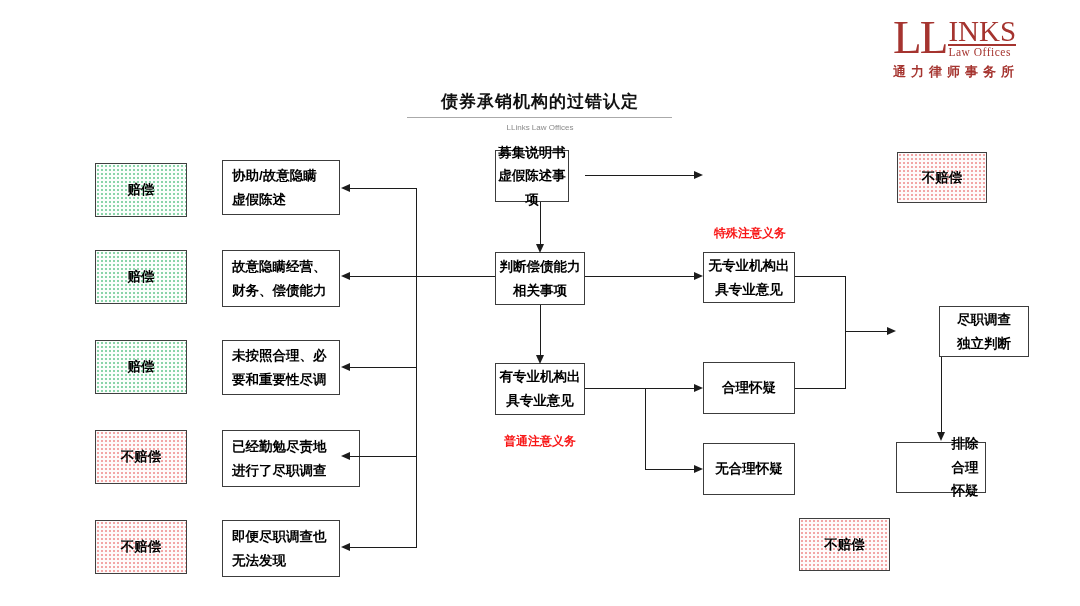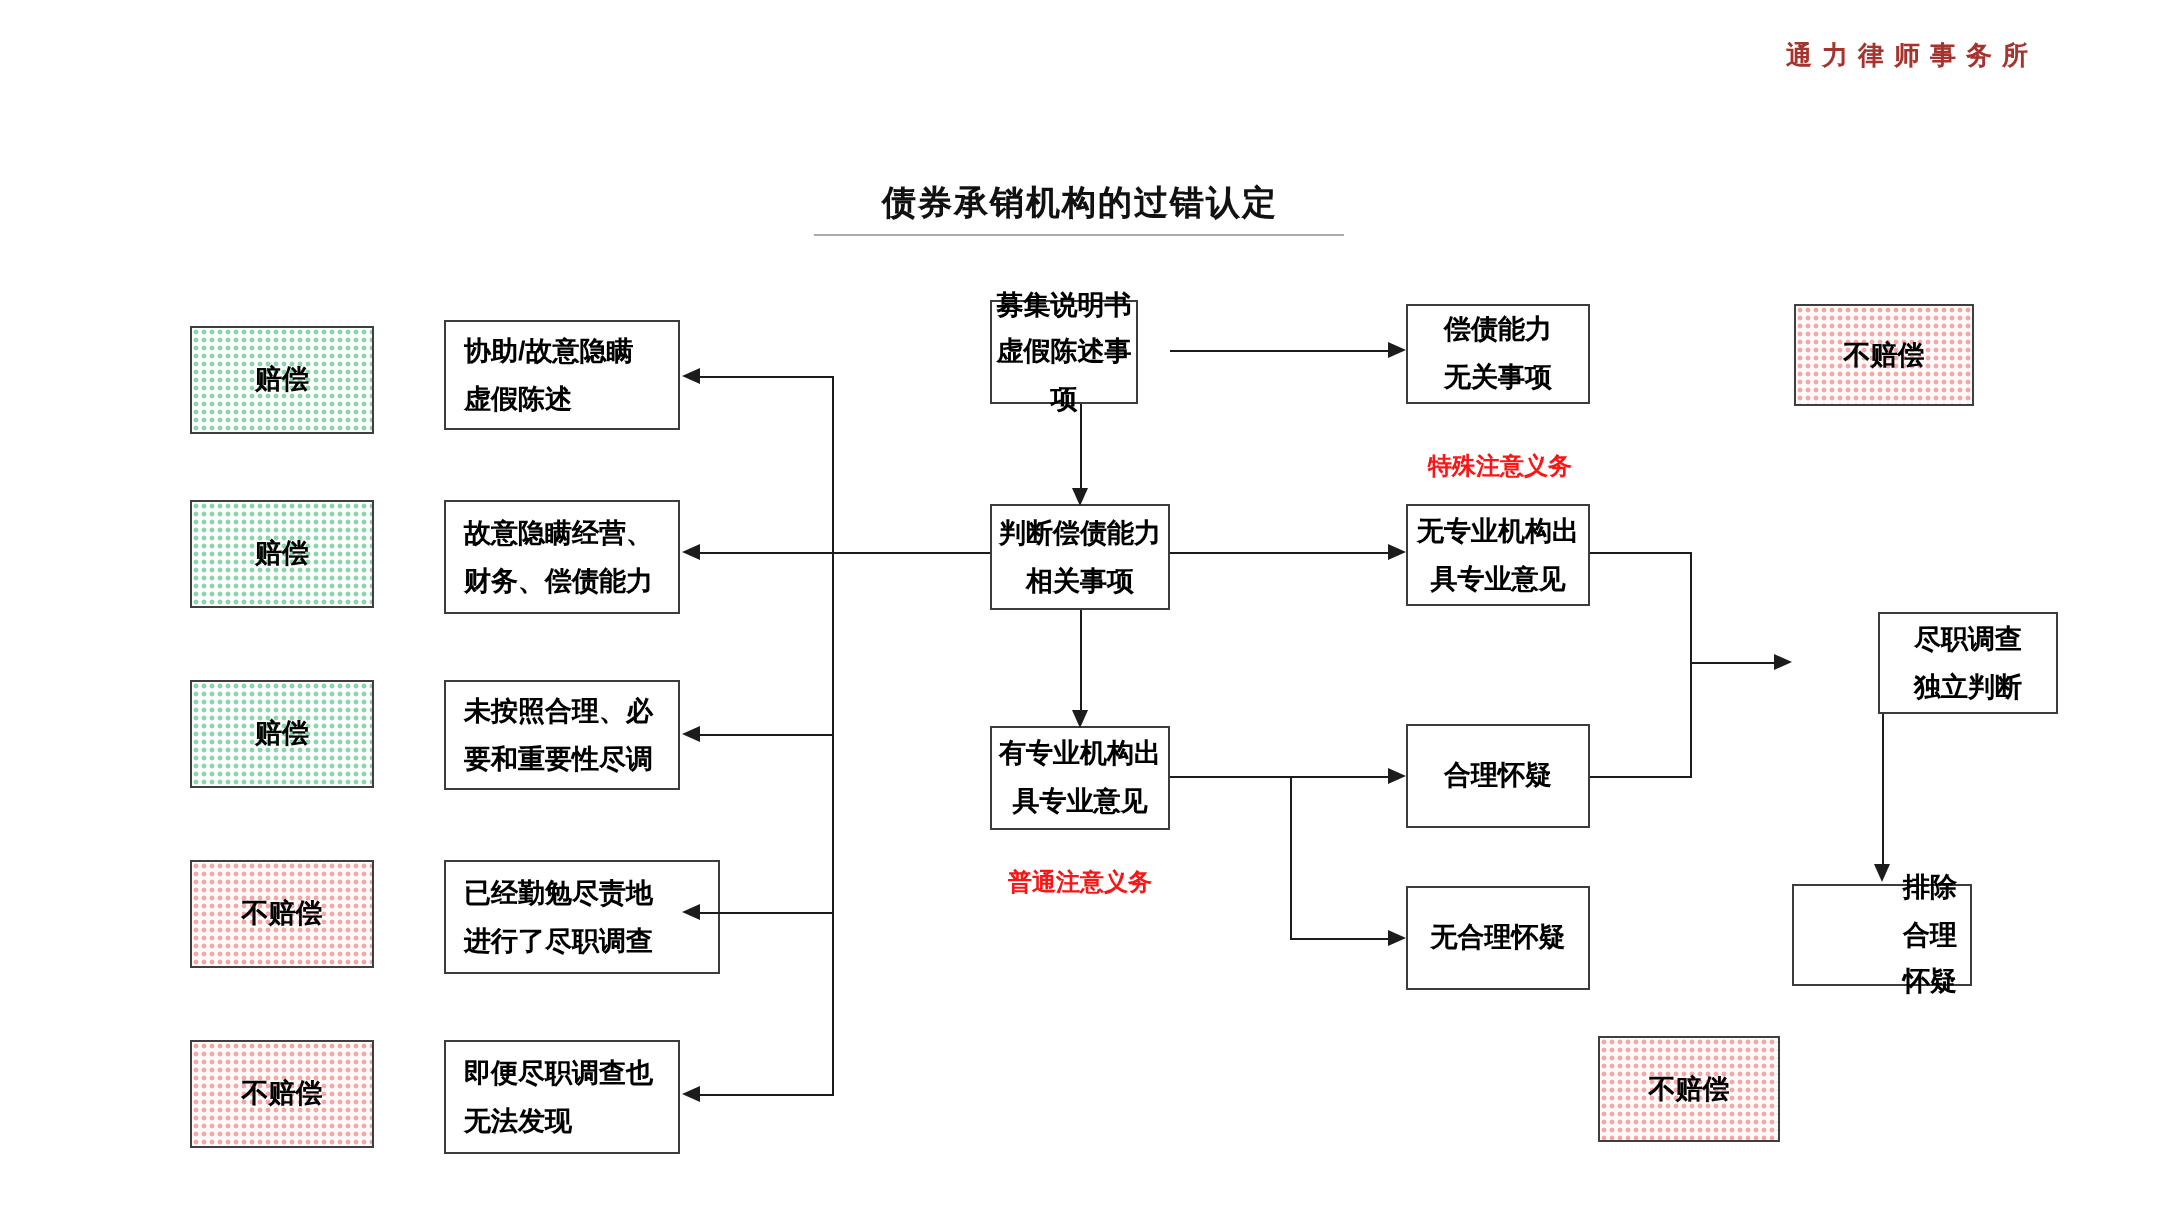--- a/index.html
+++ b/index.html
@@ -65,22 +65,31 @@
   .arr.down{border-left:4.5px solid transparent;border-right:4.5px solid transparent;
             border-top:9px solid var(--line-black);}
 </style>
 </head>
 <body>
 
 <div class="canvas">
 
   <div class="title">债券承销机构的过错认定</div>
   <div class="title-rule"></div>
+  <div class="subtitle">LLinks Law Offices</div>
 
   <div class="logo">
+    <div class="logo-latin">
+      <span class="logo-ll">LL</span>
+      <span class="logo-right">
+        <span class="logo-inks">INKS</span>
+        <span class="logo-rule"></span>
+        <span class="logo-lawoffices">Law Offices</span>
+      </span>
+    </div>
     <div class="logo-cn">通力律师事务所</div>
   </div>
 
   <div class="outcome green" style="left:95px;top:163px;width:92px;height:54px;">赔偿</div>
   <div class="outcome green" style="left:95px;top:250px;width:92px;height:54px;">赔偿</div>
   <div class="outcome green" style="left:95px;top:340px;width:92px;height:54px;">赔偿</div>
   <div class="outcome red" style="left:95px;top:430px;width:92px;height:54px;">不赔偿</div>
   <div class="outcome red" style="left:95px;top:520px;width:92px;height:54px;">不赔偿</div>
 
   <div class="outcome red" style="left:897px;top:152px;width:90px;height:51px;">不赔偿</div>
@@ -97,22 +106,20 @@
   <div class="node left-align" style="left:222px;top:520px;width:118px;height:57px;">即便尽职调查也
 无法发现</div>
 
   <div class="node" style="left:495px;top:150px;width:74px;height:52px;">募集说明书
 虚假陈述事项</div>
   <div class="node" style="left:495px;top:252px;width:90px;height:53px;">判断偿债能力
 相关事项</div>
   <div class="node" style="left:495px;top:363px;width:90px;height:52px;">有专业机构出
 具专业意见</div>
 
-  <div class="node" style="left:703px;top:152px;width:92px;height:50px;">偿债能力
-无关事项</div>
   <div class="node" style="left:703px;top:252px;width:92px;height:51px;">无专业机构出
 具专业意见</div>
   <div class="node" style="left:703px;top:362px;width:92px;height:52px;">合理怀疑</div>
   <div class="node" style="left:703px;top:443px;width:92px;height:52px;">无合理怀疑</div>
 
   <div class="node" style="left:939px;top:306px;width:90px;height:51px;">尽职调查
 独立判断</div>
   <div class="node" style="left:896px;top:442px;width:90px;height:51px;padding-left:48px;">排除合理
 怀疑</div>
 

